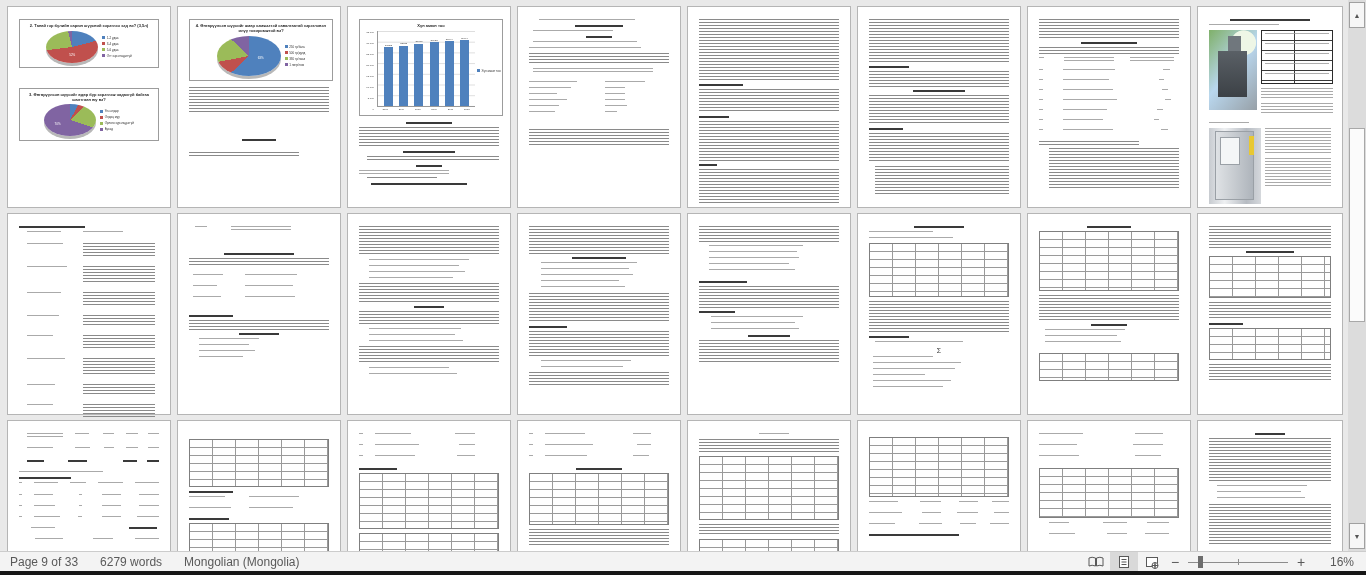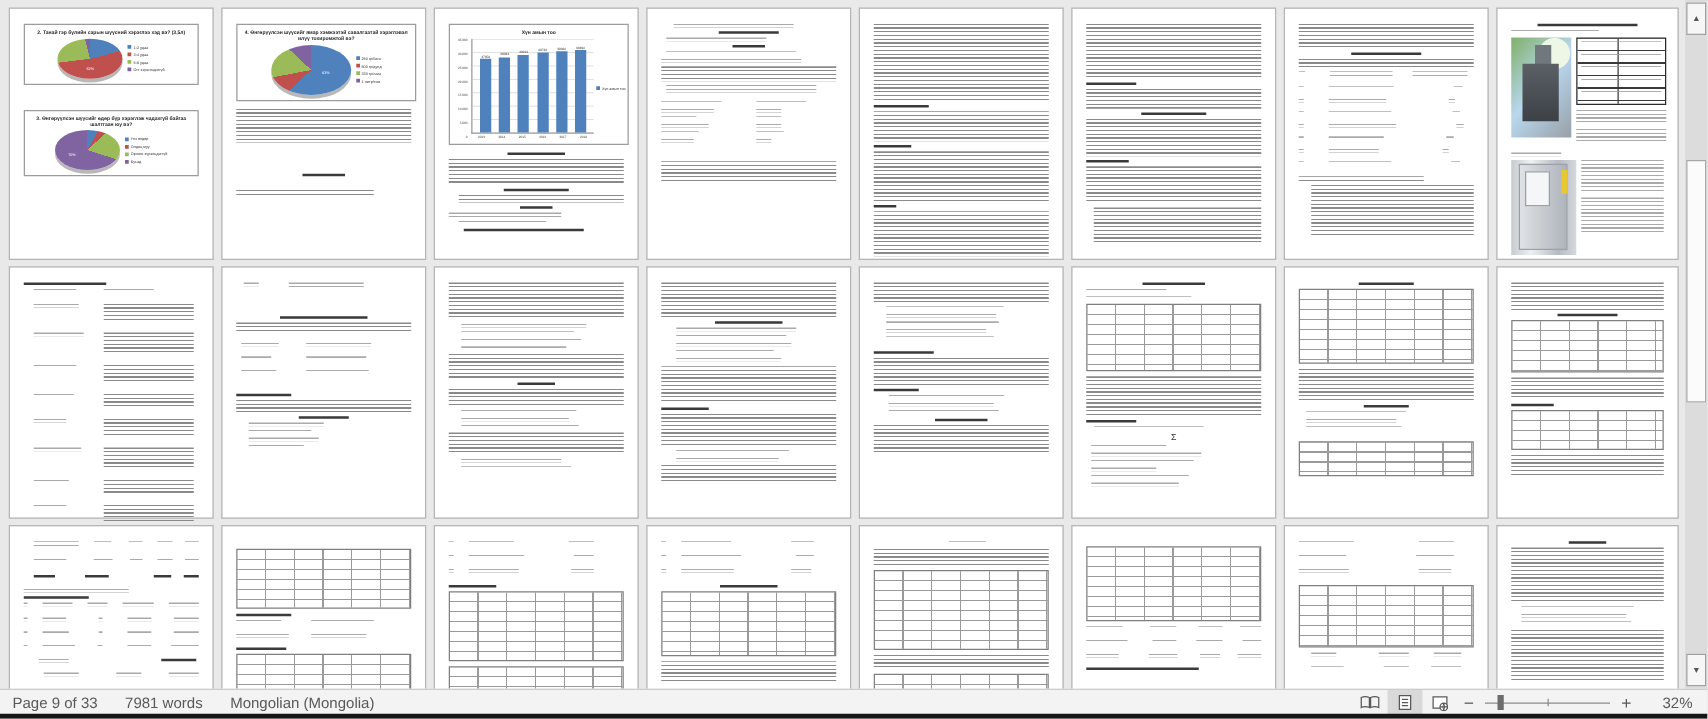--- a/index.html
+++ b/index.html
@@ -712,21 +712,21 @@
       <span>▲</span>
     </div>
   <div class="sthumb"></div>
   <div class="sbtn" style="bottom:2px">
       <span>▼</span>
     </div>
 </div>
 
 <div class="status">
   <span class="sitem">Page 9 of 33</span>
-  <span class="sitem">7981 words</span>
+  <span class="sitem">6279 words</span>
   <span class="sitem">Mongolian (Mongolia)</span>
   <div class="sright">
     <div class="vbtn">
       <svg width="16" height="12" viewBox="0 0 16 12">
           <path d="M1 2 Q4 0.5 7.5 2 L7.5 10 Q4 8.5 1 10 Z" fill="none" stroke="#595959" stroke-width="1"></path>
           <path d="M15 2 Q12 0.5 8.5 2 L8.5 10 Q12 8.5 15 10 Z" fill="none" stroke="#595959" stroke-width="1"></path>
         </svg>
     </div>
     <div class="vbtn sel">
       <svg width="12" height="14" viewBox="0 0 12 14">
@@ -744,17 +744,17 @@
           <path d="M10 7.5 Q8.6 10.5 10 13.5 M10 7.5 Q11.4 10.5 10 13.5" fill="none" stroke="#595959" stroke-width="0.8"></path>
         </svg>
     </div>
     <div class="zbtn">−</div>
     <div class="slider">
       <div class="strack"></div>
       <div class="stick"></div>
       <div class="sknob"></div>
     </div>
     <div class="zbtn">+</div>
-    <div class="zlabel">32%</div>
+    <div class="zlabel">16%</div>
   </div>
 </div>
 
 <div class="bstrip"></div>
 
 </body></html>

